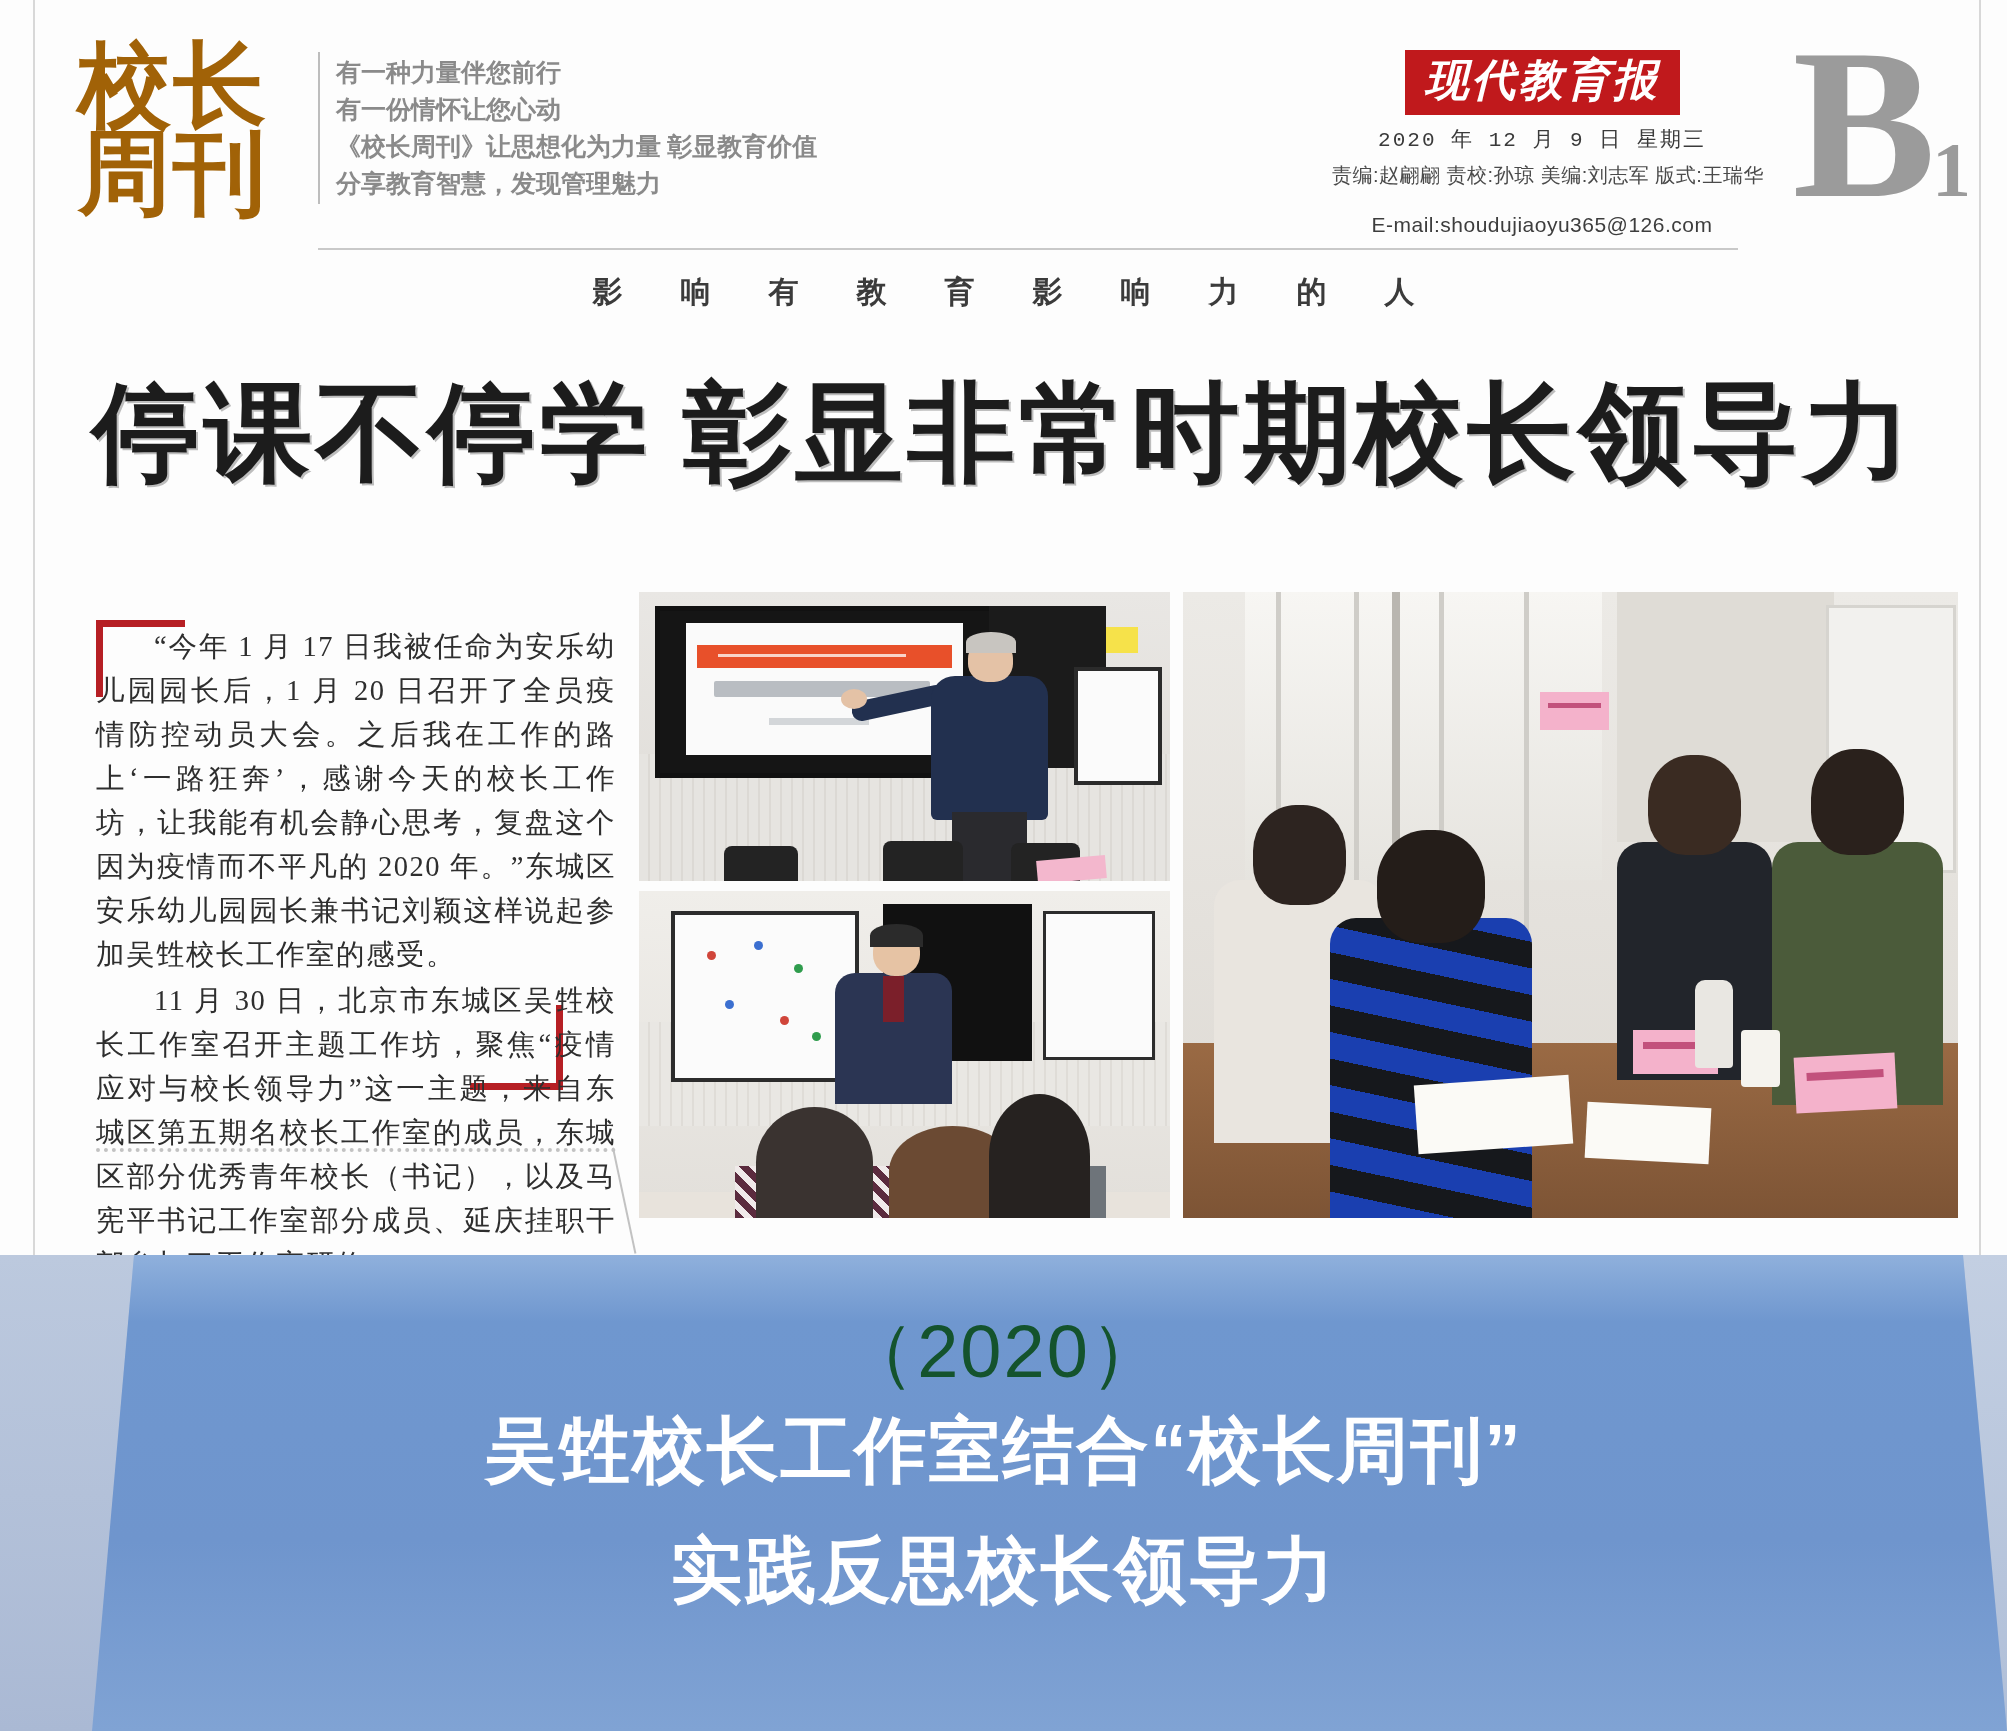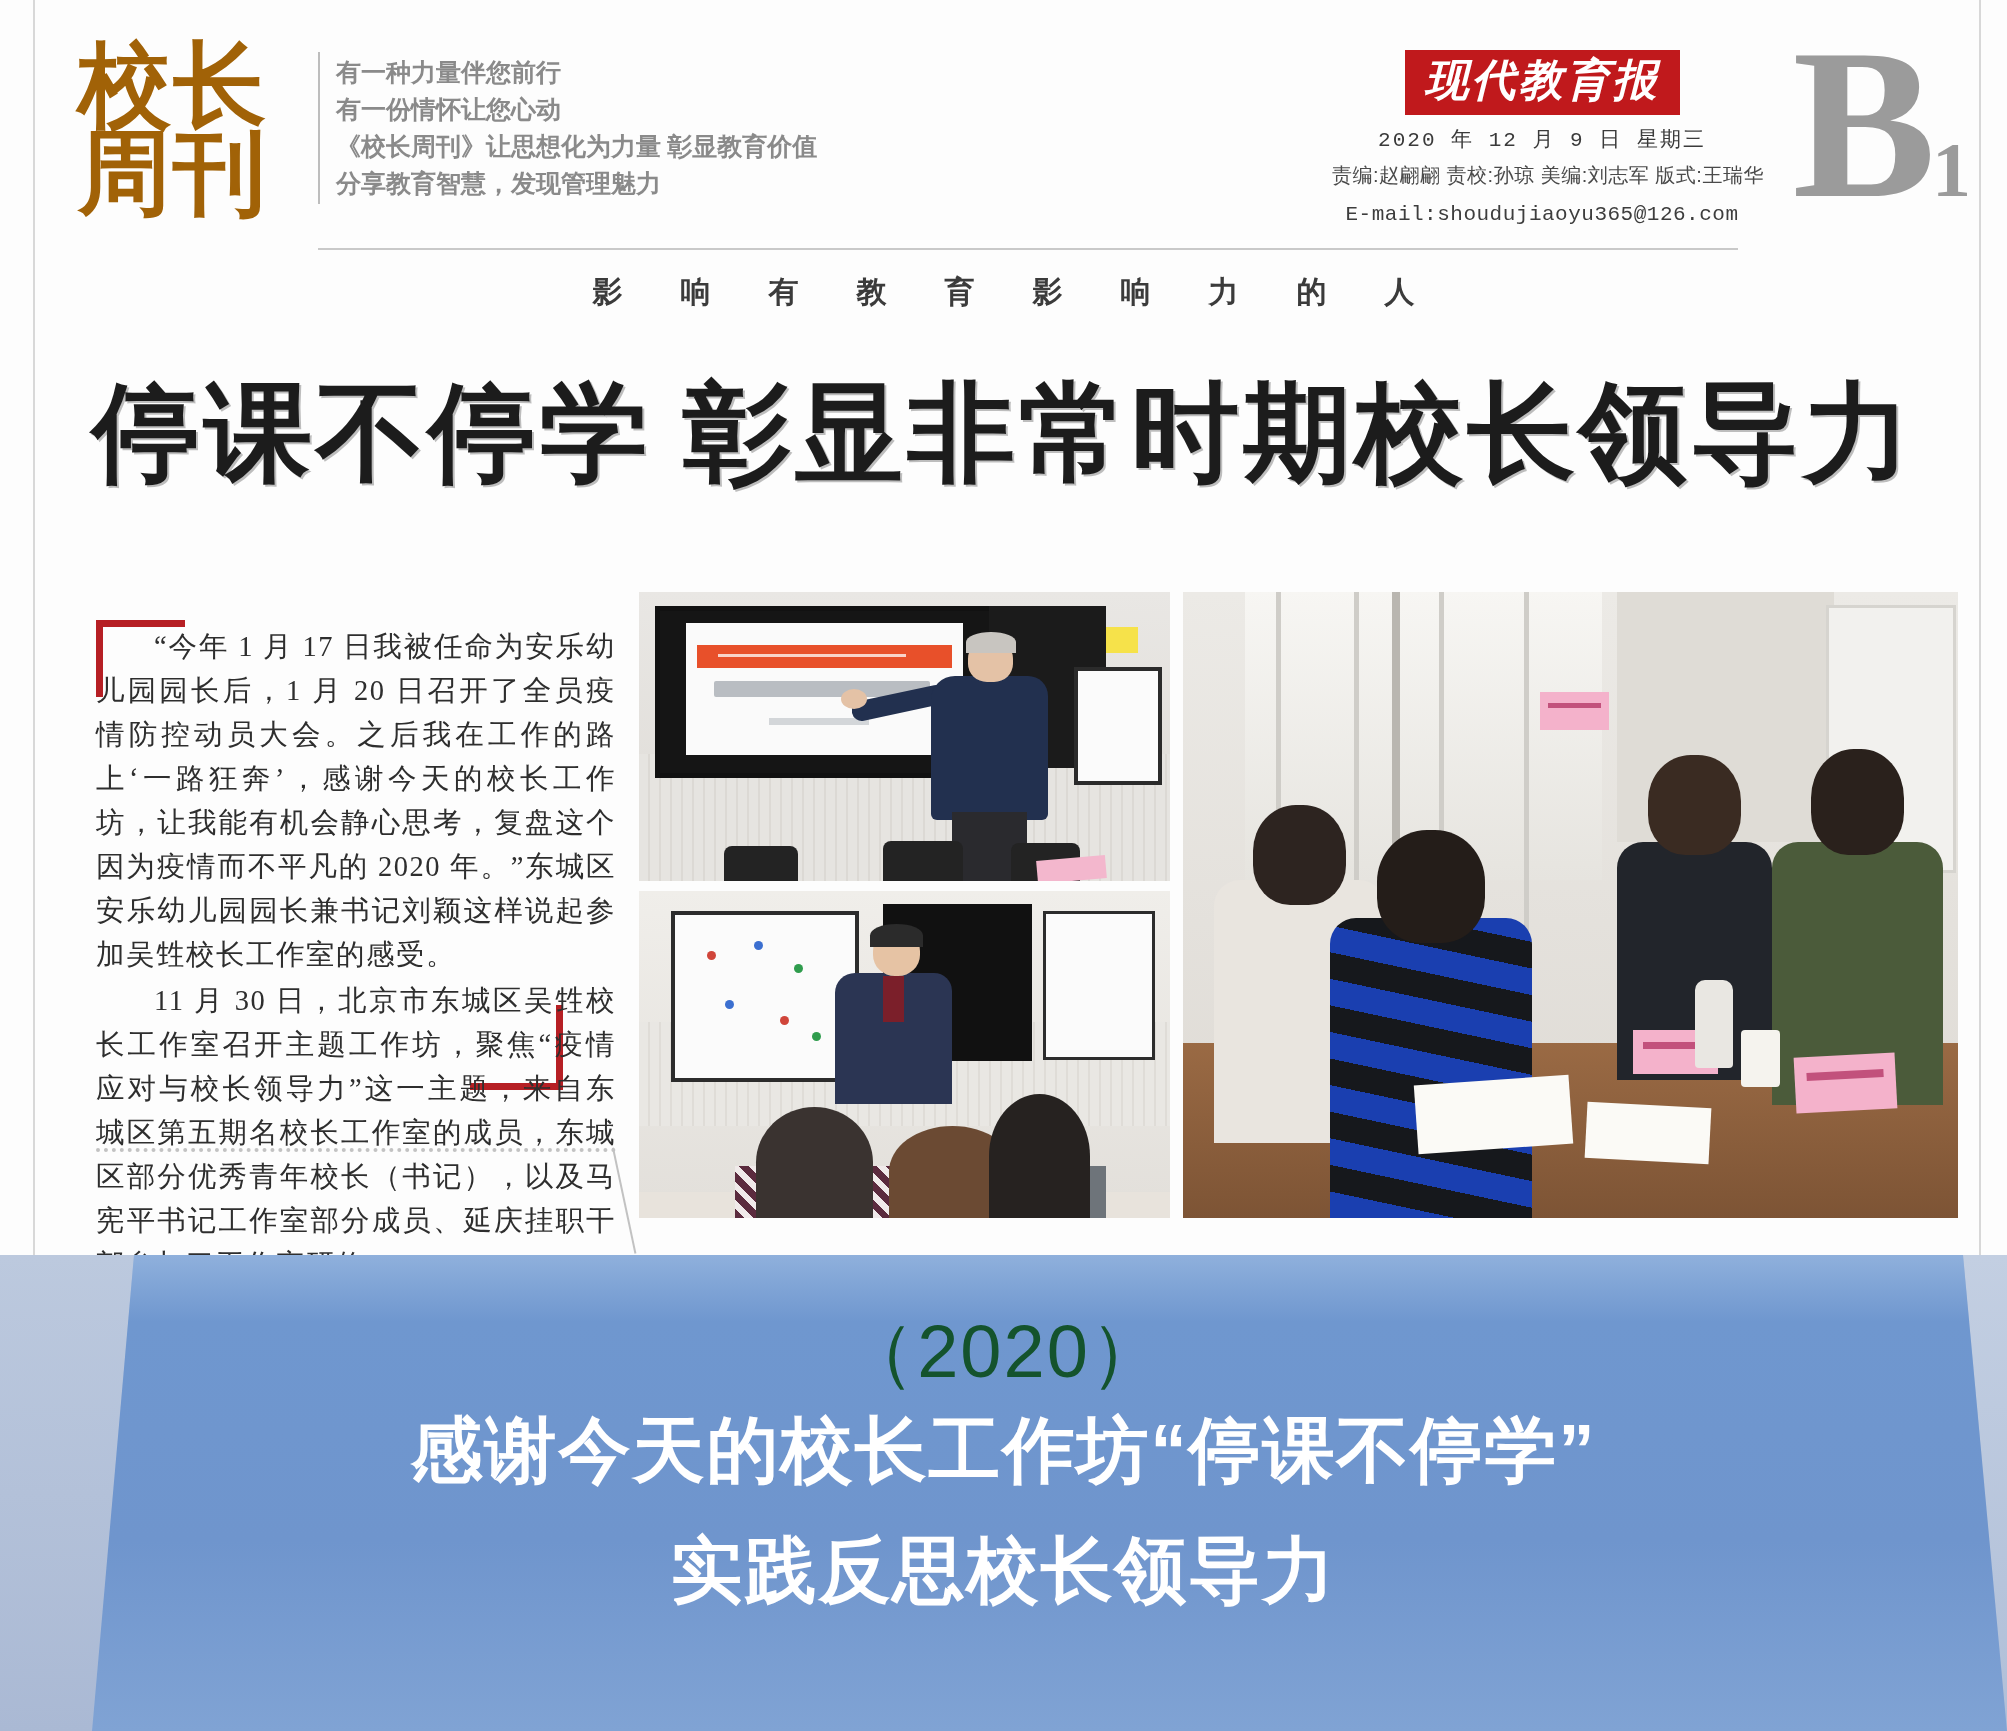--- a/index.html
+++ b/index.html
@@ -110,22 +110,22 @@
   }
   .brand-credits {
     margin-top: 9px;
     font-family: "Liberation Sans", sans-serif;
     font-size: 20px;
     color: #4a4a4a;
     letter-spacing: 0.5px;
     white-space: nowrap;
   }
   .brand-email {
-    margin-top: 14px;
-    font-family: Liberation Mono, monospace;
+    margin-top: 24px;
+    font-family: Liberation Sans, sans-serif;
     font-size: 21px;
     color: #3d3d3d;
     letter-spacing: 0.5px;
     white-space: nowrap;
   }
 
   .page-mark {
     position: absolute;
     right: 36px; top: 16px;
     font-family: "Liberation Serif", "DejaVu Serif", serif;
@@ -534,17 +534,17 @@
       </div>
     </div>
 
   </div>
 
   <div class="banner">
     <div class="banner-edge-l"></div>
     <div class="banner-edge-r"></div>
     <div class="banner-core"></div>
     <div class="banner-year">（2020）</div>
-    <div class="banner-line banner-line-1">感谢今天的校长工作坊“停课不停学”</div>
+    <div class="banner-line banner-line-1">吴甡校长工作室结合“校长周刊”</div>
     <div class="banner-line banner-line-2">实践反思校长领导力</div>
   </div>
 
 </div>
 
 </body></html>

